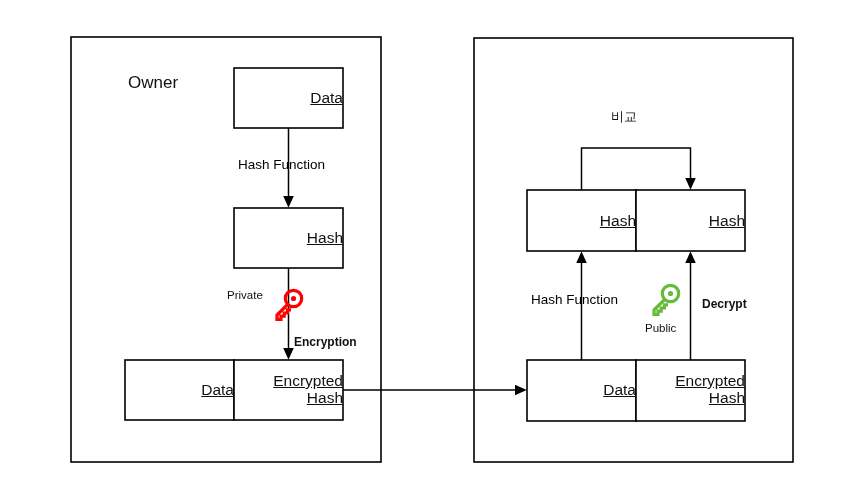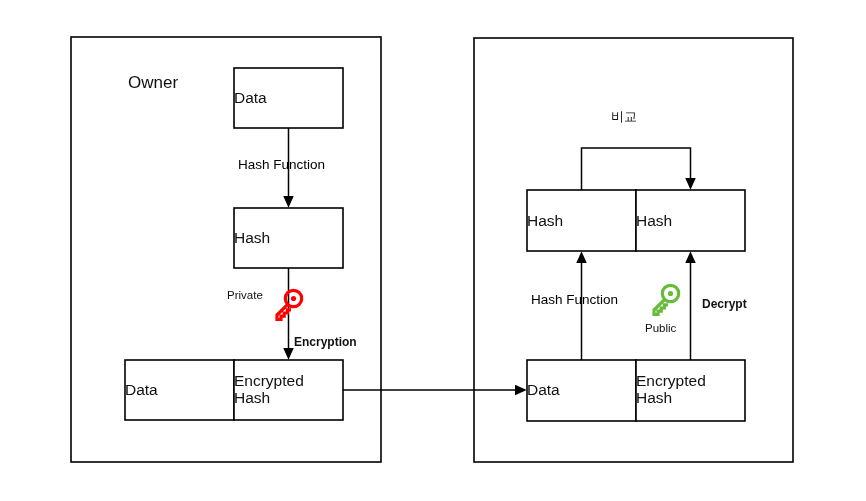--- a/index.html
+++ b/index.html
@@ -23,21 +23,21 @@
   .panel{fill:#ffffff;stroke:#000000;stroke-width:1.6;}
   .cell{fill:#ffffff;stroke:#000000;stroke-width:1.6;}
   .conn{stroke:#000000;stroke-width:1.5;fill:none;}
   .lbl{
     position:absolute;
     white-space:pre;
     color:#000000;
     line-height:1.12;
     user-select:none;
   }
-  .t-box{font-size:15.5px;color:#111111;text-align:left;}
+  .t-box{font-size:15.5px;color:#111111;text-align:right;text-decoration:underline;}
   .t-owner{font-size:17px;color:#111111;}
   .t-edge{font-size:13.5px;color:#000000;}
   .t-big{font-size:12px;color:#111111;font-weight:bold;}
   .t-small{font-size:11.5px;color:#111111;}
   .t-ko{font-size:13px;color:#111111;text-align:center;}
   .keywrap{position:absolute;}
 </style>
 </head>
 <body>
 

